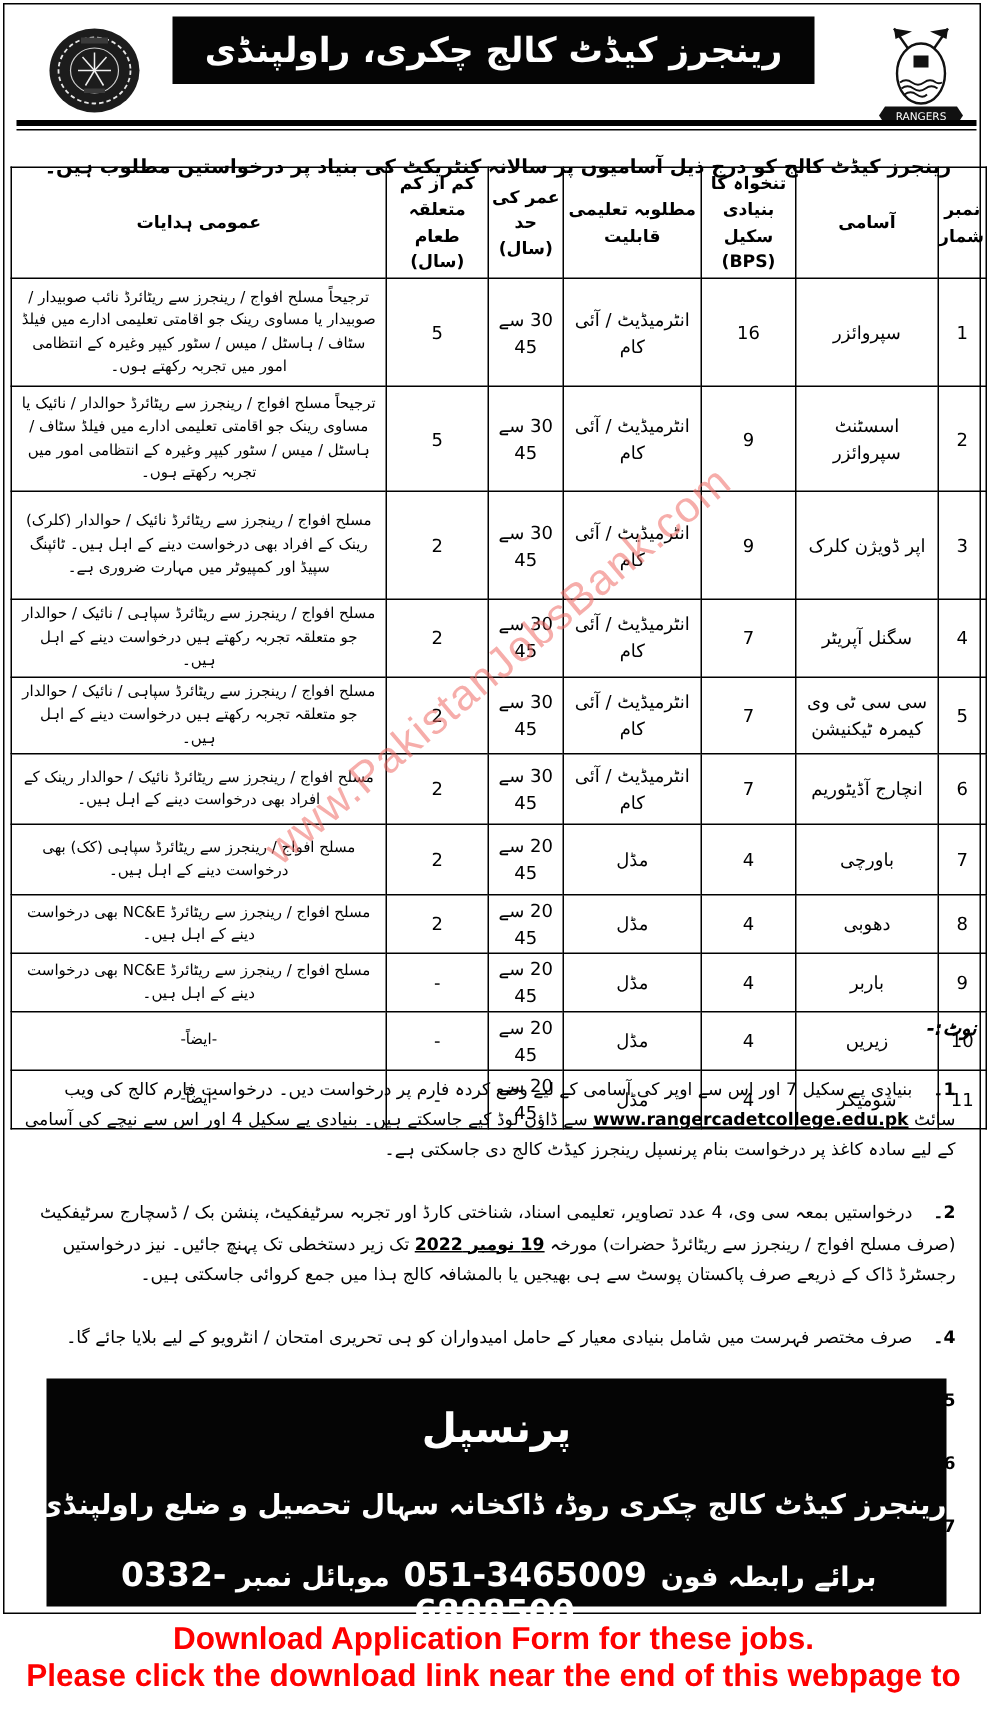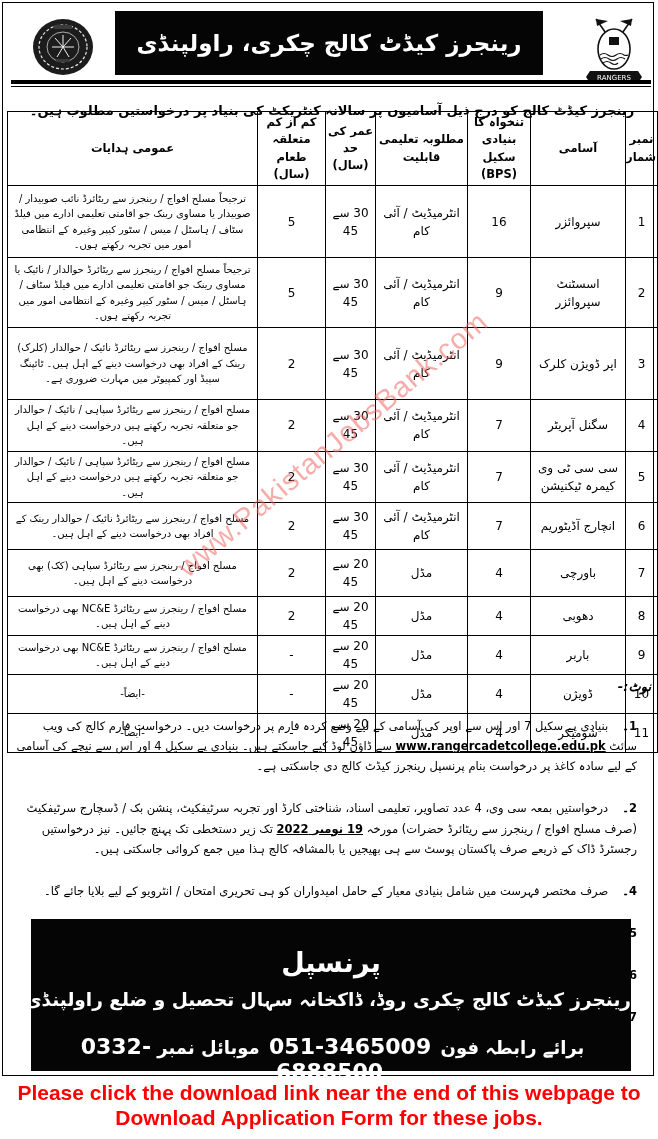--- a/index.html
+++ b/index.html
@@ -6,21 +6,21 @@
   body{
     width:658px;height:1139px;position:relative;background:#fff;
     font-family:"DejaVu Sans",sans-serif;color:#000;overflow:hidden;
   }
   
   .ad-frame{position:absolute;left:2px;top:2px;width:650px;height:1072px;border:1px solid #000;background:#fff;}
 
   
   .seal{position:absolute;left:27px;top:14px;width:66px;height:62px;}
   .title-banner{
-    position:absolute;left:112px;top:8px;width:428px;height:64px;background:#050505;
+    position:absolute;left:112px;top:8px;width:428px;height:45px;background:#050505;
     color:#fff;display:flex;align-items:center;justify-content:center;
     font-size:23px;font-weight:bold;direction:rtl;white-space:nowrap;overflow:hidden;
   }
   .crest{position:absolute;left:577px;top:8px;width:68px;height:80px;}
   .rule-thick{position:absolute;left:8px;top:77px;width:640px;height:4px;background:#000;}
   .rule-thin{position:absolute;left:8px;top:83px;width:640px;height:1px;background:#000;}
 
   
   .intro{
     position:absolute;left:8px;top:87px;width:642px;direction:rtl;text-align:center;
@@ -54,22 +54,22 @@
   .notes-heading{font-size:13px;font-weight:bold;padding-left:4px;font-style:italic;}
   .note{font-size:11.5px;line-height:1.75;margin-top:22px;padding-right:14px;padding-left:4px;}
   .note-num{font-weight:bold;margin-left:14px;}
   .note .u{font-weight:bold;text-decoration:underline;}
 
   
   .footer-box{
     position:absolute;left:28px;top:916px;width:600px;height:152px;background:#050505;
     color:#fff;text-align:center;direction:rtl;
   }
-  .principal{font-size:27px;font-weight:bold;margin-top:28px;}
-  .address{font-size:18.5px;font-weight:bold;margin-top:11px;white-space:nowrap;}
+  .principal{font-size:27px;font-weight:bold;margin-top:18px;}
+  .address{font-size:18.5px;font-weight:bold;margin-top:24px;white-space:nowrap;}
   .contact{font-size:18px;font-weight:bold;margin-top:24px;}
   .contact .num{font-weight:bold;font-size:22px;direction:ltr;unicode-bidi:embed;padding:0 3px;}
 
   
   .notice{
     position:absolute;left:0;top:1081px;width:658px;text-align:center;
     font-family:"Liberation Sans",sans-serif;font-weight:bold;font-size:21px;line-height:1.17;
   }
 
   
@@ -229,21 +229,21 @@
     <td class="c-position">باربر</td>
     <td class="c-bps">4</td>
     <td class="c-qual">مڈل</td>
     <td class="c-age">20 سے 45</td>
     <td class="c-exp">-</td>
     <td class="c-instructions">مسلح افواج / رینجرز سے ریٹائرڈ NC&amp;E بھی درخواست دینے کے اہل ہیں۔</td>
   </tr>
 
   <tr>
     <td class="c-sno">10</td>
-    <td class="c-position">ڈویژن</td>
+    <td class="c-position">زیریں</td>
     <td class="c-bps">4</td>
     <td class="c-qual">مڈل</td>
     <td class="c-age">20 سے 45</td>
     <td class="c-exp">-</td>
     <td class="c-instructions">-ایضاً-</td>
   </tr>
 
   <tr>
     <td class="c-sno">11</td>
     <td class="c-position">شومیکر</td>
@@ -295,15 +295,15 @@
       <span>موبائل نمبر</span>
       <span class="num">0332-6888500</span>
     </div>
   </div>
 
 </div>
 
 <div class="watermark" style="color: rgba(238, 105, 100, 0.55);">www.PakistanJobsBank.com</div>
 
 <div class="notice" style="color: rgb(254, 0, 0);">
+  <div>Download Application Form for these jobs.</div>
   <div>Please click the download link near the end of this webpage to</div>
-  <div>Download Application Form for these jobs.</div>
 </div>
 
 </body></html>

